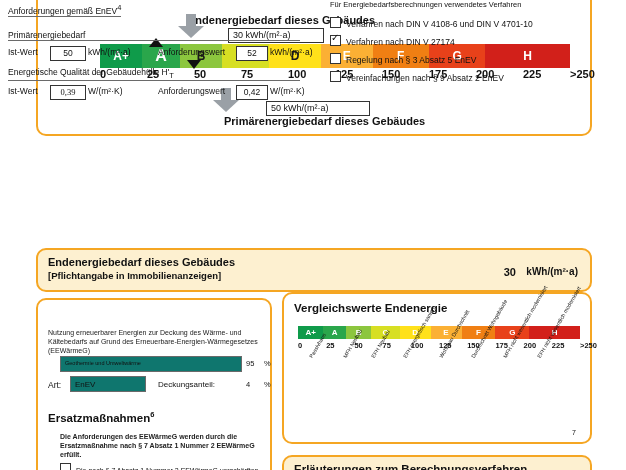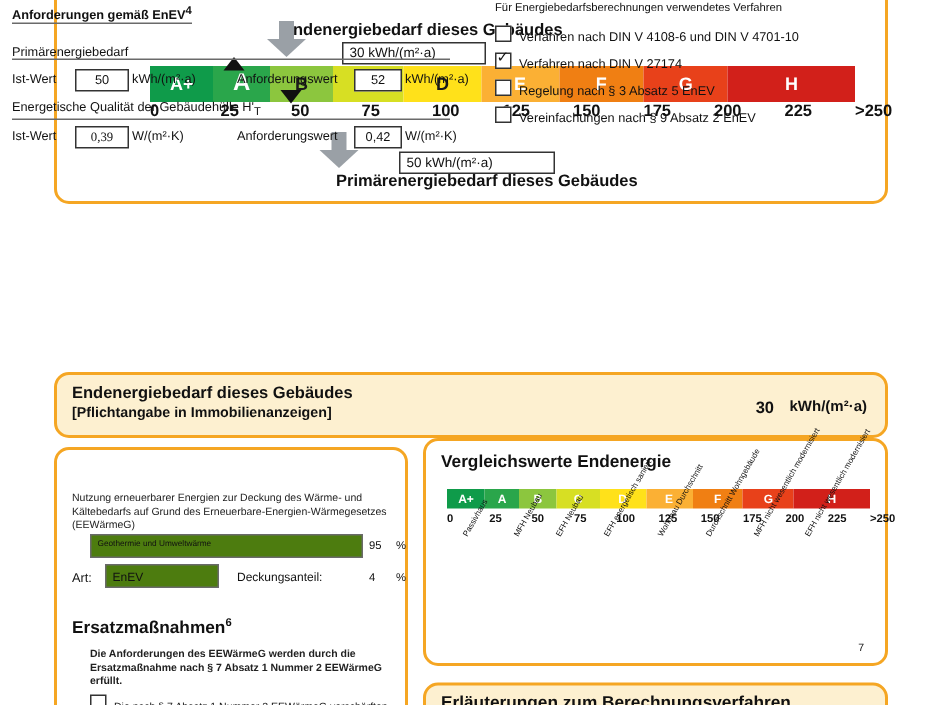--- a/index.html
+++ b/index.html
@@ -54,21 +54,21 @@
   #pflicht{left:36px;top:248px;width:556px;height:44px;}
   #pflicht .p1{position:absolute;left:10px;top:6px;font-size:11px;font-weight:bold;}
   #pflicht .p2{position:absolute;left:10px;top:20px;font-size:9.5px;font-weight:bold;}
   #pflicht .pv{position:absolute;right:74px;top:16px;font-size:11px;font-weight:bold;}
   #pflicht .pu{position:absolute;right:12px;top:16px;font-size:10px;font-weight:bold;}
 
   
   #eewarme{left:36px;top:298px;width:236px;height:182px;}
   .sect-h{font-size:11.5px;font-weight:bold;}
   .note{font-size:7px;line-height:9px;color:#222;}
-  .innerbox{border:1px solid #6a6a6a;background:#4d7c0f;}
+  .innerbox{border:1px solid #6a6a6a;background:#0f766e;}
 
   
   #vergleich{left:282px;top:292px;width:310px;height:152px;}
   .vband{position:absolute;height:13px;color:#fff;font-weight:bold;font-size:8px;display:flex;align-items:center;justify-content:center;}
   .vaxis span{position:absolute;font-size:7.5px;font-weight:bold;}
   .vlab{position:absolute;font-size:5.4px;line-height:6px;transform:rotate(-60deg);transform-origin:left top;white-space:nowrap;color:#111;}
 
   #erl{left:282px;top:455px;width:310px;height:40px;}
   #erl .sect-h{position:absolute;left:10px;top:6px;}
 </style>
@@ -117,21 +117,21 @@
         <u></u>
       </div>
     <div class="valbox" id="v2">50  kWh/(m²·a)</div>
     <div class="sc-title" id="t2">Primärenergiebedarf dieses Gebäudes</div>
   <div class="pointer" style="left: 111.4px;"></div>
       <div class="pointer dn" style="left: 149px;"></div>
     </div>
 
   <div id="reqPanel">
     <div class="req-l">
-      <div class="ul sm" style="font-weight:bold;">
+      <div class="ul sm" style="font-weight:normal;">
         <span>Anforderungen gemäß EnEV</span><sup class="xs">4</sup>
       </div>
 
       <div style="height:6px"></div>
       <div class="ul sm" style="width:292px;">Primärenergiebedarf</div>
 
       <div class="row" style="margin-top:4px;">
         <span class="lbl">Ist-Wert</span>
         <span class="val" style="left:42px;width:34px;">50</span>
         <span class="unit" style="left:80px;">kWh/(m²·a)</span>

